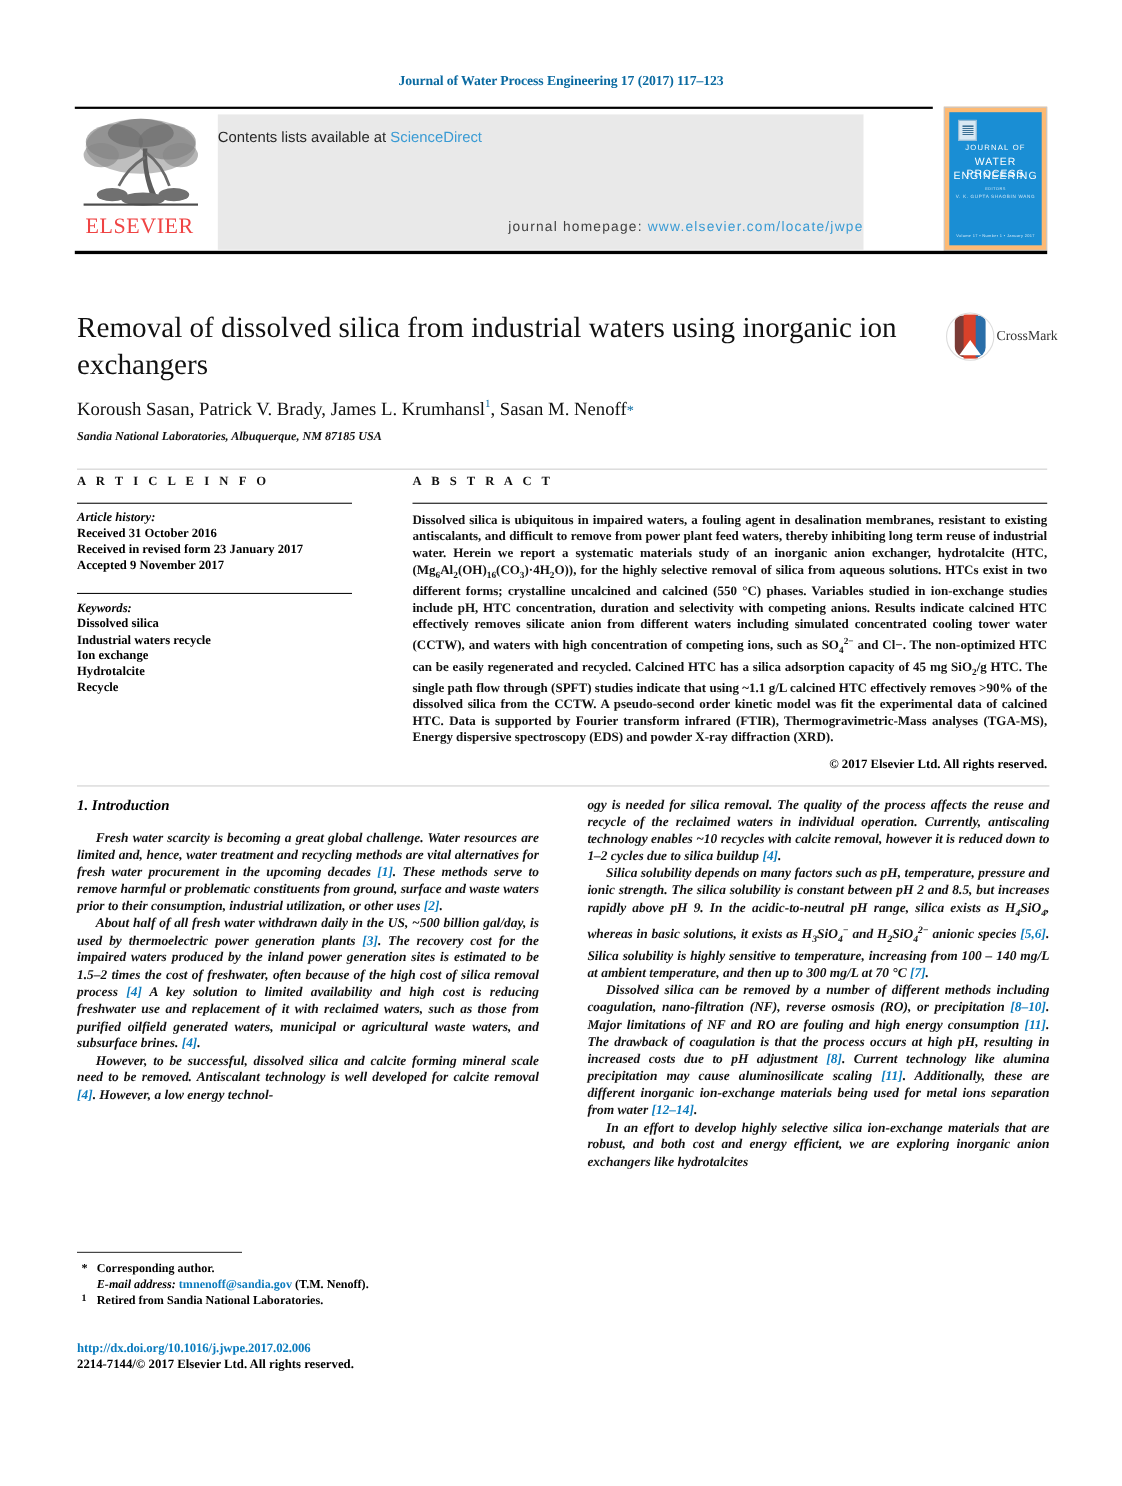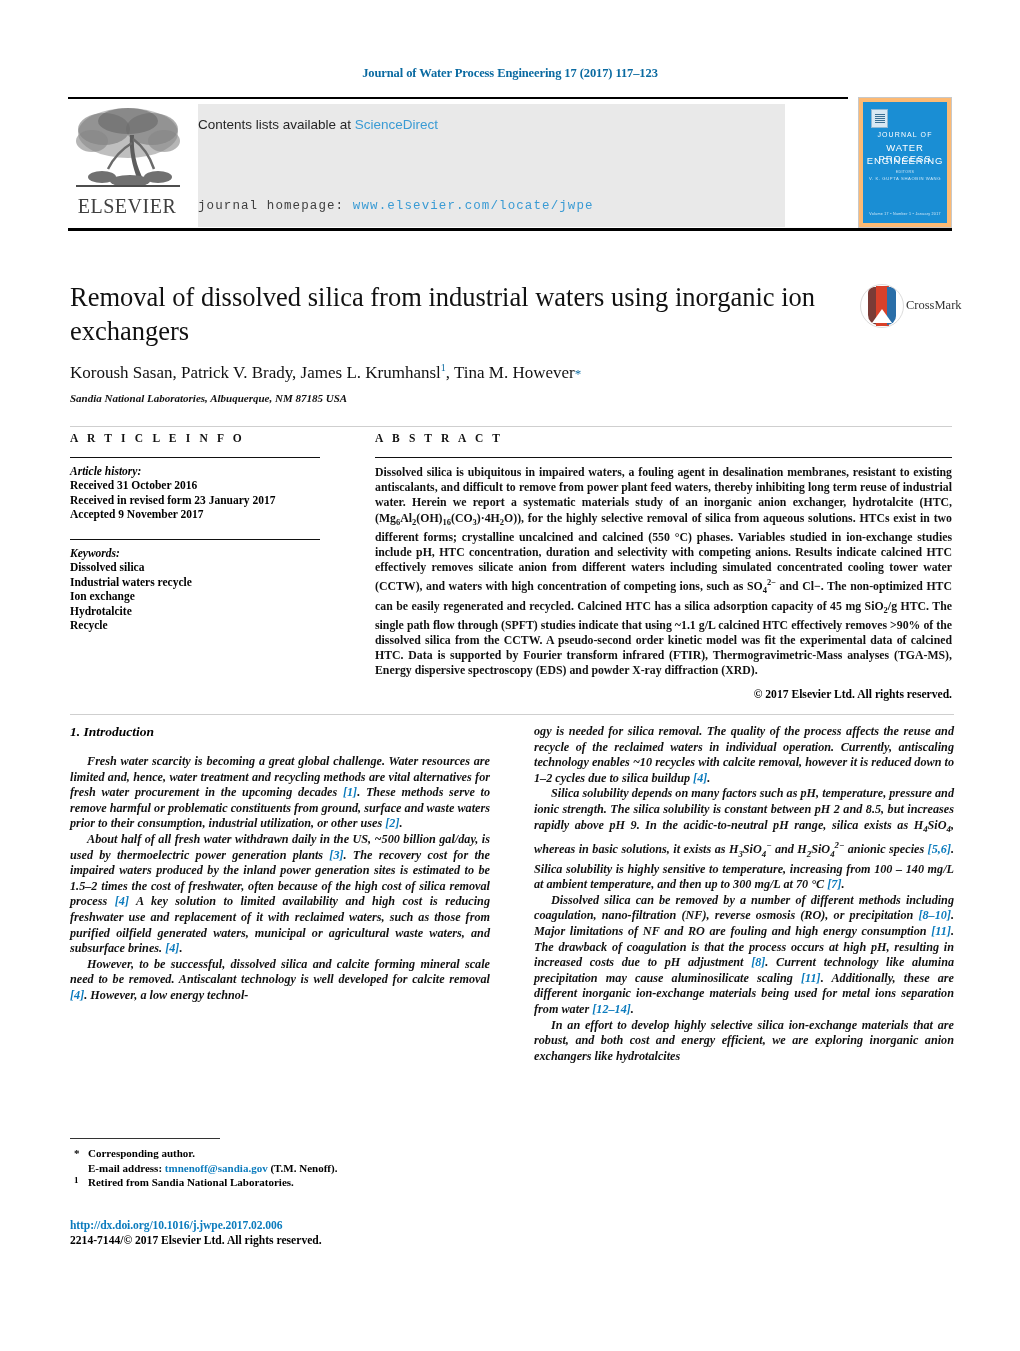--- a/index.html
+++ b/index.html
@@ -73,21 +73,21 @@
   }
   .elsevier-word {
     position: absolute;
     left: 0px;
     top: 92px;
     width: 118px;
     text-align: center;
     font-family: "Liberation Serif", serif;
     font-size: 20px;
     letter-spacing: 0.5px;
-    color: #404040;
+    color: #ef4444;
     font-weight: normal;
   }
   .banner {
     position: absolute;
     left: 130px;
     top: 7px;
     width: 587px;
     height: 123px;
     background: #e9e9e9;
   }
@@ -113,22 +113,22 @@
     font-family: "Liberation Serif", serif;
     font-size: 28px;
     color: #111;
     letter-spacing: 0.2px;
   }
   .banner-homepage {
     position: absolute;
     top: 95px;
     left: 0;
     width: 587px;
-    text-align: left;
-    font-family: Liberation Mono, monospace;
+    text-align: right;
+    font-family: Liberation Sans, sans-serif;
     font-size: 12.5px;
     letter-spacing: 1.1px;
     color: #3f3f3f;
   }
   .banner-homepage .url {
     color: #3a9bd4;
   }
 
   
   .cover-thumb {
@@ -432,21 +432,21 @@
     line-height: 14.5px;
     padding-left: 18px;
     position: relative;
   }
   .fn-mark {
     position: absolute;
     left: 4px;
     top: 0;
   }
   .fn-mark.sup { top: -2px; font-size: 9px; }
-  .fn-ital { }
+  .fn-ital { font-style: italic; }
   .fn-link { color: #0b7bbd; }
 
   .doi-block {
     position: absolute;
     left: 70px;
     top: 1219px;
     width: 430px;
   }
   .doi-link {
     color: #0b7bbd;
@@ -527,21 +527,21 @@
       <div class="crossmark-badge">
         <div class="cm-left"></div>
         <div class="cm-mid"></div>
         <div class="cm-right"></div>
         <div class="cm-arrow"></div>
       </div>
       <div class="crossmark-label">CrossMark</div>
     </div>
 
     <div class="authors">
-      <span>Koroush Sasan, Patrick V. Brady, James L. Krumhansl</span><sup>1</sup><span>, Tina M. However</span><span class="star">*</span>
+      <span>Koroush Sasan, Patrick V. Brady, James L. Krumhansl</span><sup>1</sup><span>, Sasan M. Nenoff</span><span class="star">*</span>
     </div>
 
     <div class="affiliation">Sandia National Laboratories, Albuquerque, NM 87185 USA</div>
   </div>
 
   <div class="band">
     <div class="band-rule-top"></div>
 
     <div class="col-info">
       <div class="sec-head">A R T I C L E    I N F O</div>

